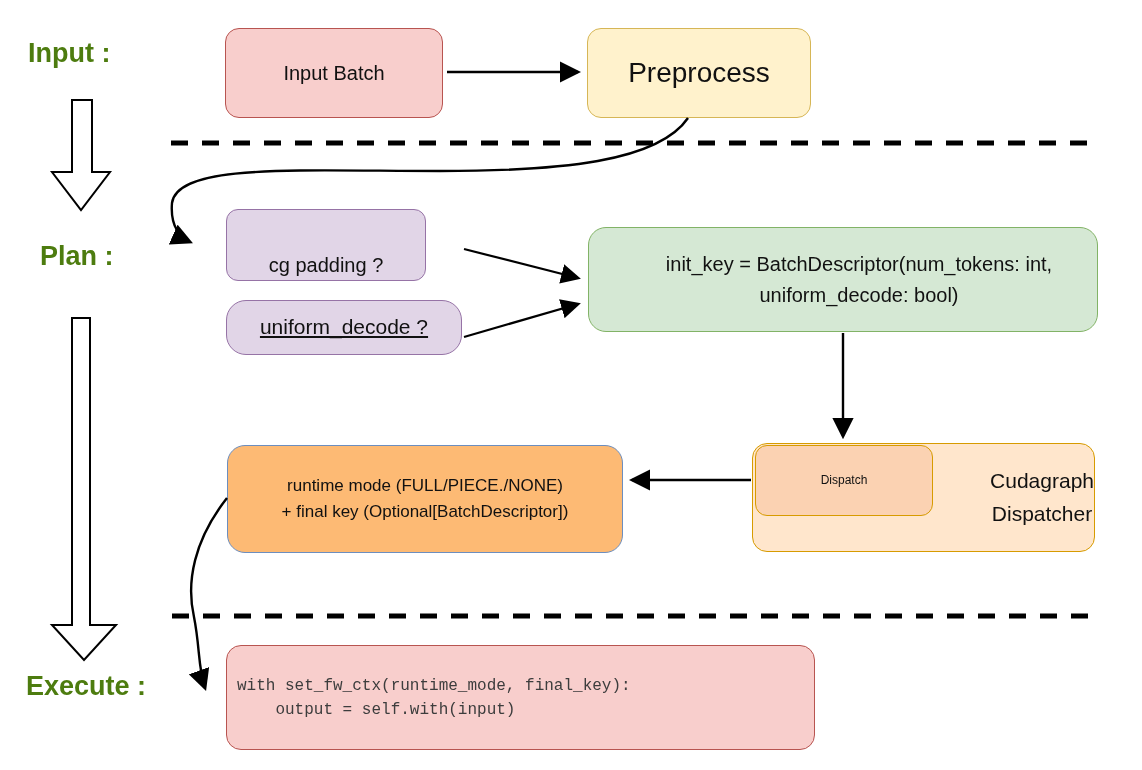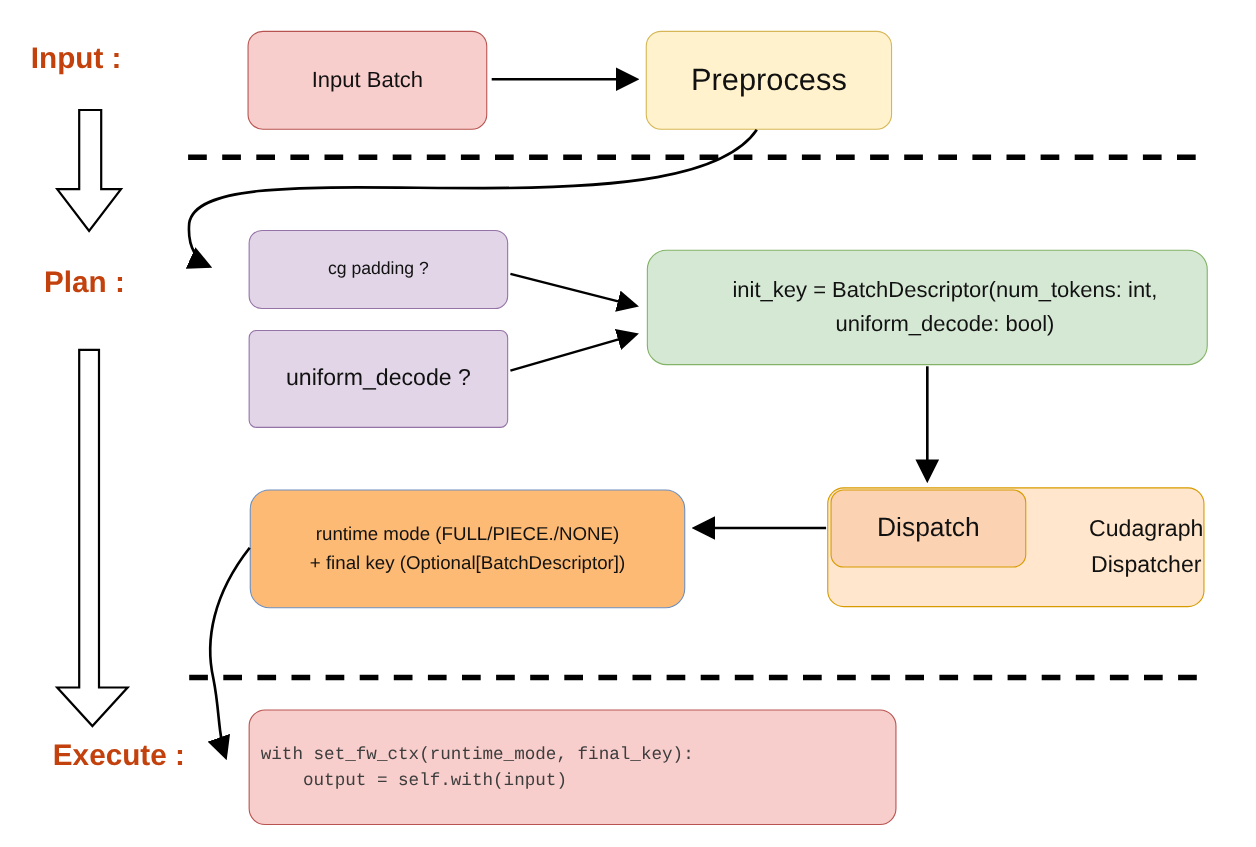--- a/index.html
+++ b/index.html
@@ -8,65 +8,65 @@
     width: 1142px;
     height: 770px;
     background: #ffffff;
     font-family: "Liberation Sans", sans-serif;
     overflow: hidden;
   }
   .stage-label {
     position: absolute;
     font-size: 27px;
     font-weight: 700;
-    color: #c2410c;
+    color: #4d7c0f;
     white-space: nowrap;
   }
   .node {
     position: absolute;
     box-sizing: border-box;
     border: 1.7px solid;
     border-radius: 14px;
     display: flex;
     flex-direction: column;
     align-items: center;
     justify-content: center;
     text-align: center;
     color: #111111;
     line-height: 1.45;
   }
   .node-input-batch   { left:225px; top:28px;  width:218px; height:90px;  background:#f8cecc; border-color:#b85450; font-size:20px; }
   .node-preprocess    { left:587px; top:28px;  width:224px; height:90px;  background:#fff2cc; border-color:#d6b656; font-size:28px; }
-  .node-cg-padding    { left:226px; top:209px; width:236px; height:72px;  background:#e1d5e7; border-color:#9673a6; font-size:16px; border-radius:12px; }
-  .node-uniform-decode{ left:226px; top:300px; width:236px; height:89px;  background:#e1d5e7; border-color:#9673a6; font-size:21px; border-radius:7px; }
+  .node-cg-padding    { left:226px; top:209px; width:200px; height:72px;  background:#e1d5e7; border-color:#9673a6; font-size:20px; border-radius:12px;justify-content:flex-end; }
+  .node-uniform-decode{ left:226px; top:300px; width:236px; height:55px;  background:#e1d5e7; border-color:#9673a6; font-size:21px; border-radius:20px;text-decoration:underline; }
   .node-init-key      { left:588px; top:227px; width:510px; height:105px; background:#d5e8d4; border-color:#82b366; font-size:20px; border-radius:18px; line-height:1.55;padding-left:32px; }
   .node-dispatcher    { left:752px; top:443px; width:343px; height:109px; background:#ffe6cc; border-color:#d79b00; font-size:21px; border-radius:15px;
                         align-items:flex-end; justify-content:center; line-height:1.55; }
-  .node-dispatch      { left:755px; top:445px; width:178px; height:71px;  background:#fbd2b2; border-color:#d79b00; font-size:24px; border-radius:12px; }
+  .node-dispatch      { left:755px; top:445px; width:178px; height:71px;  background:#fbd2b2; border-color:#d79b00; font-size:12px; border-radius:12px; }
   .node-runtime-mode  { left:227px; top:445px; width:396px; height:108px; background:#fdba74; border-color:#6c8ebf; font-size:17px; border-radius:18px; line-height:1.55; }
   .node-execute-code  { left:226px; top:645px; width:589px; height:105px; background:#f8cecc; border-color:#b85450; font-size:16px; border-radius:15px;
                         align-items:flex-start; justify-content:center; padding-left:10px; font-family:"Liberation Mono", monospace; color:#3d3d3d; }
   .node-execute-code .code-line { white-space: pre; text-align: left; line-height: 24px; }
   .dispatcher-text { text-align: center; }
   #connector-layer {
     position: absolute;
     left: 0; top: 0;
     width: 1142px; height: 770px;
     pointer-events: none;
     z-index: 5;
   }
 </style>
 </head>
 <body>
 
 <div id="stage">
 
   <div class="stage-label" style="left:28px; top:38px;">Input :</div>
   <div class="stage-label" style="left:40px; top:241px;">Plan :</div>
-  <div class="stage-label" style="left:26px; top:671px;margin-left:22px;">Execute :</div>
+  <div class="stage-label" style="left:26px; top:671px;">Execute :</div>
 
   <div class="node node-input-batch">
     <span>Input Batch</span>
   </div>
 
   <div class="node node-preprocess">
     <span>Preprocess</span>
   </div>
 
   <div class="node node-cg-padding">

